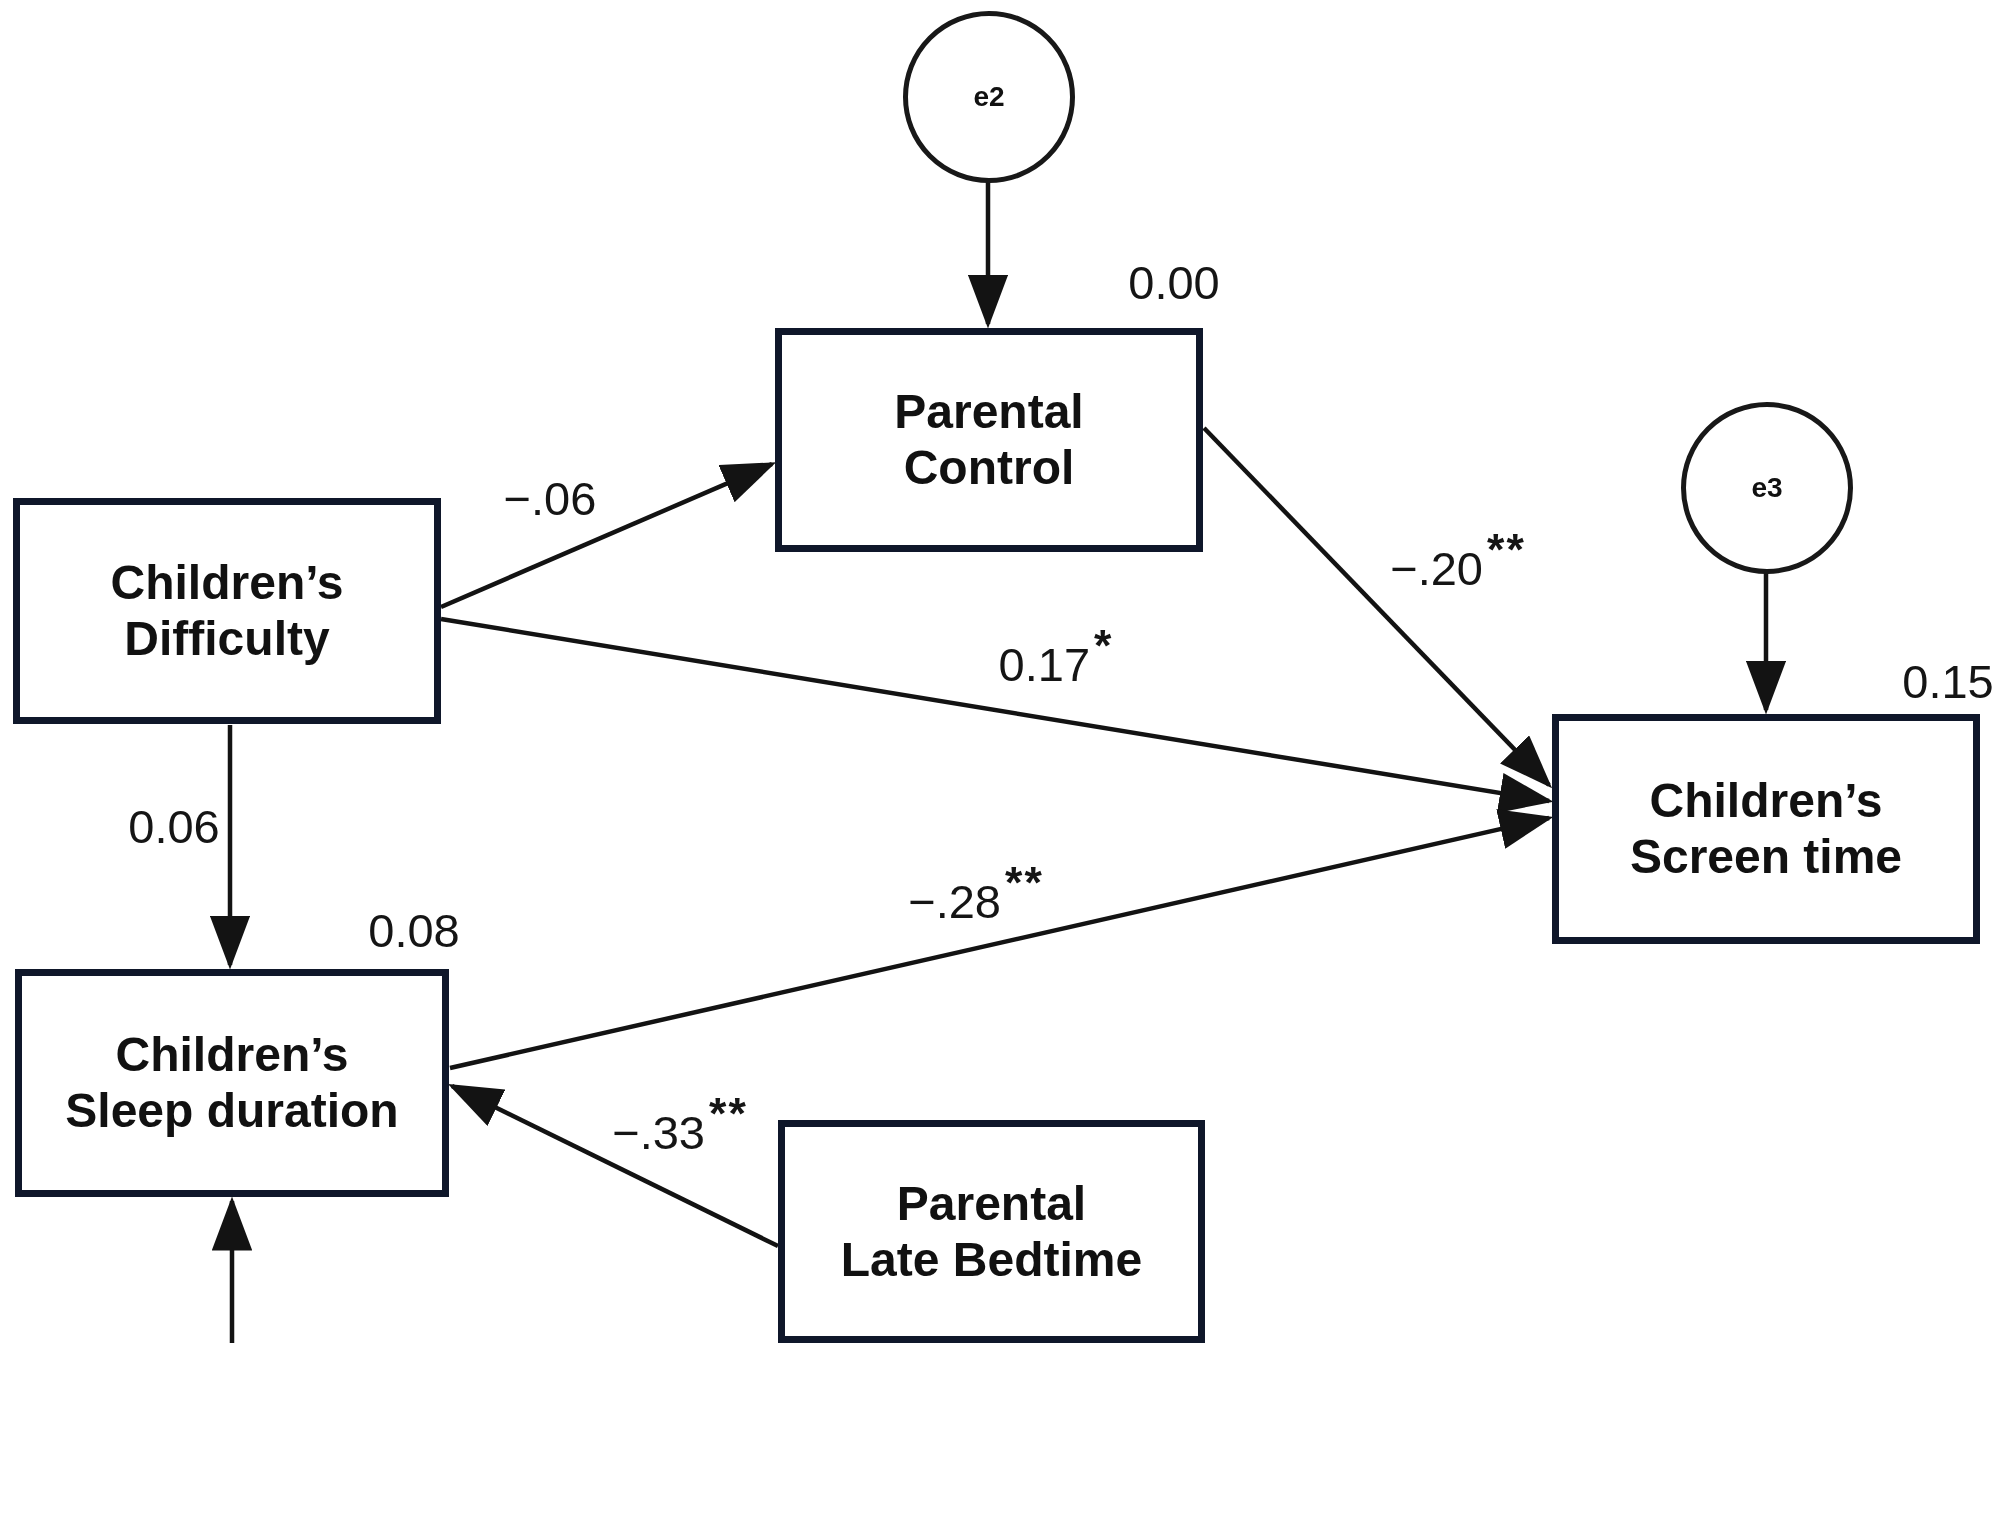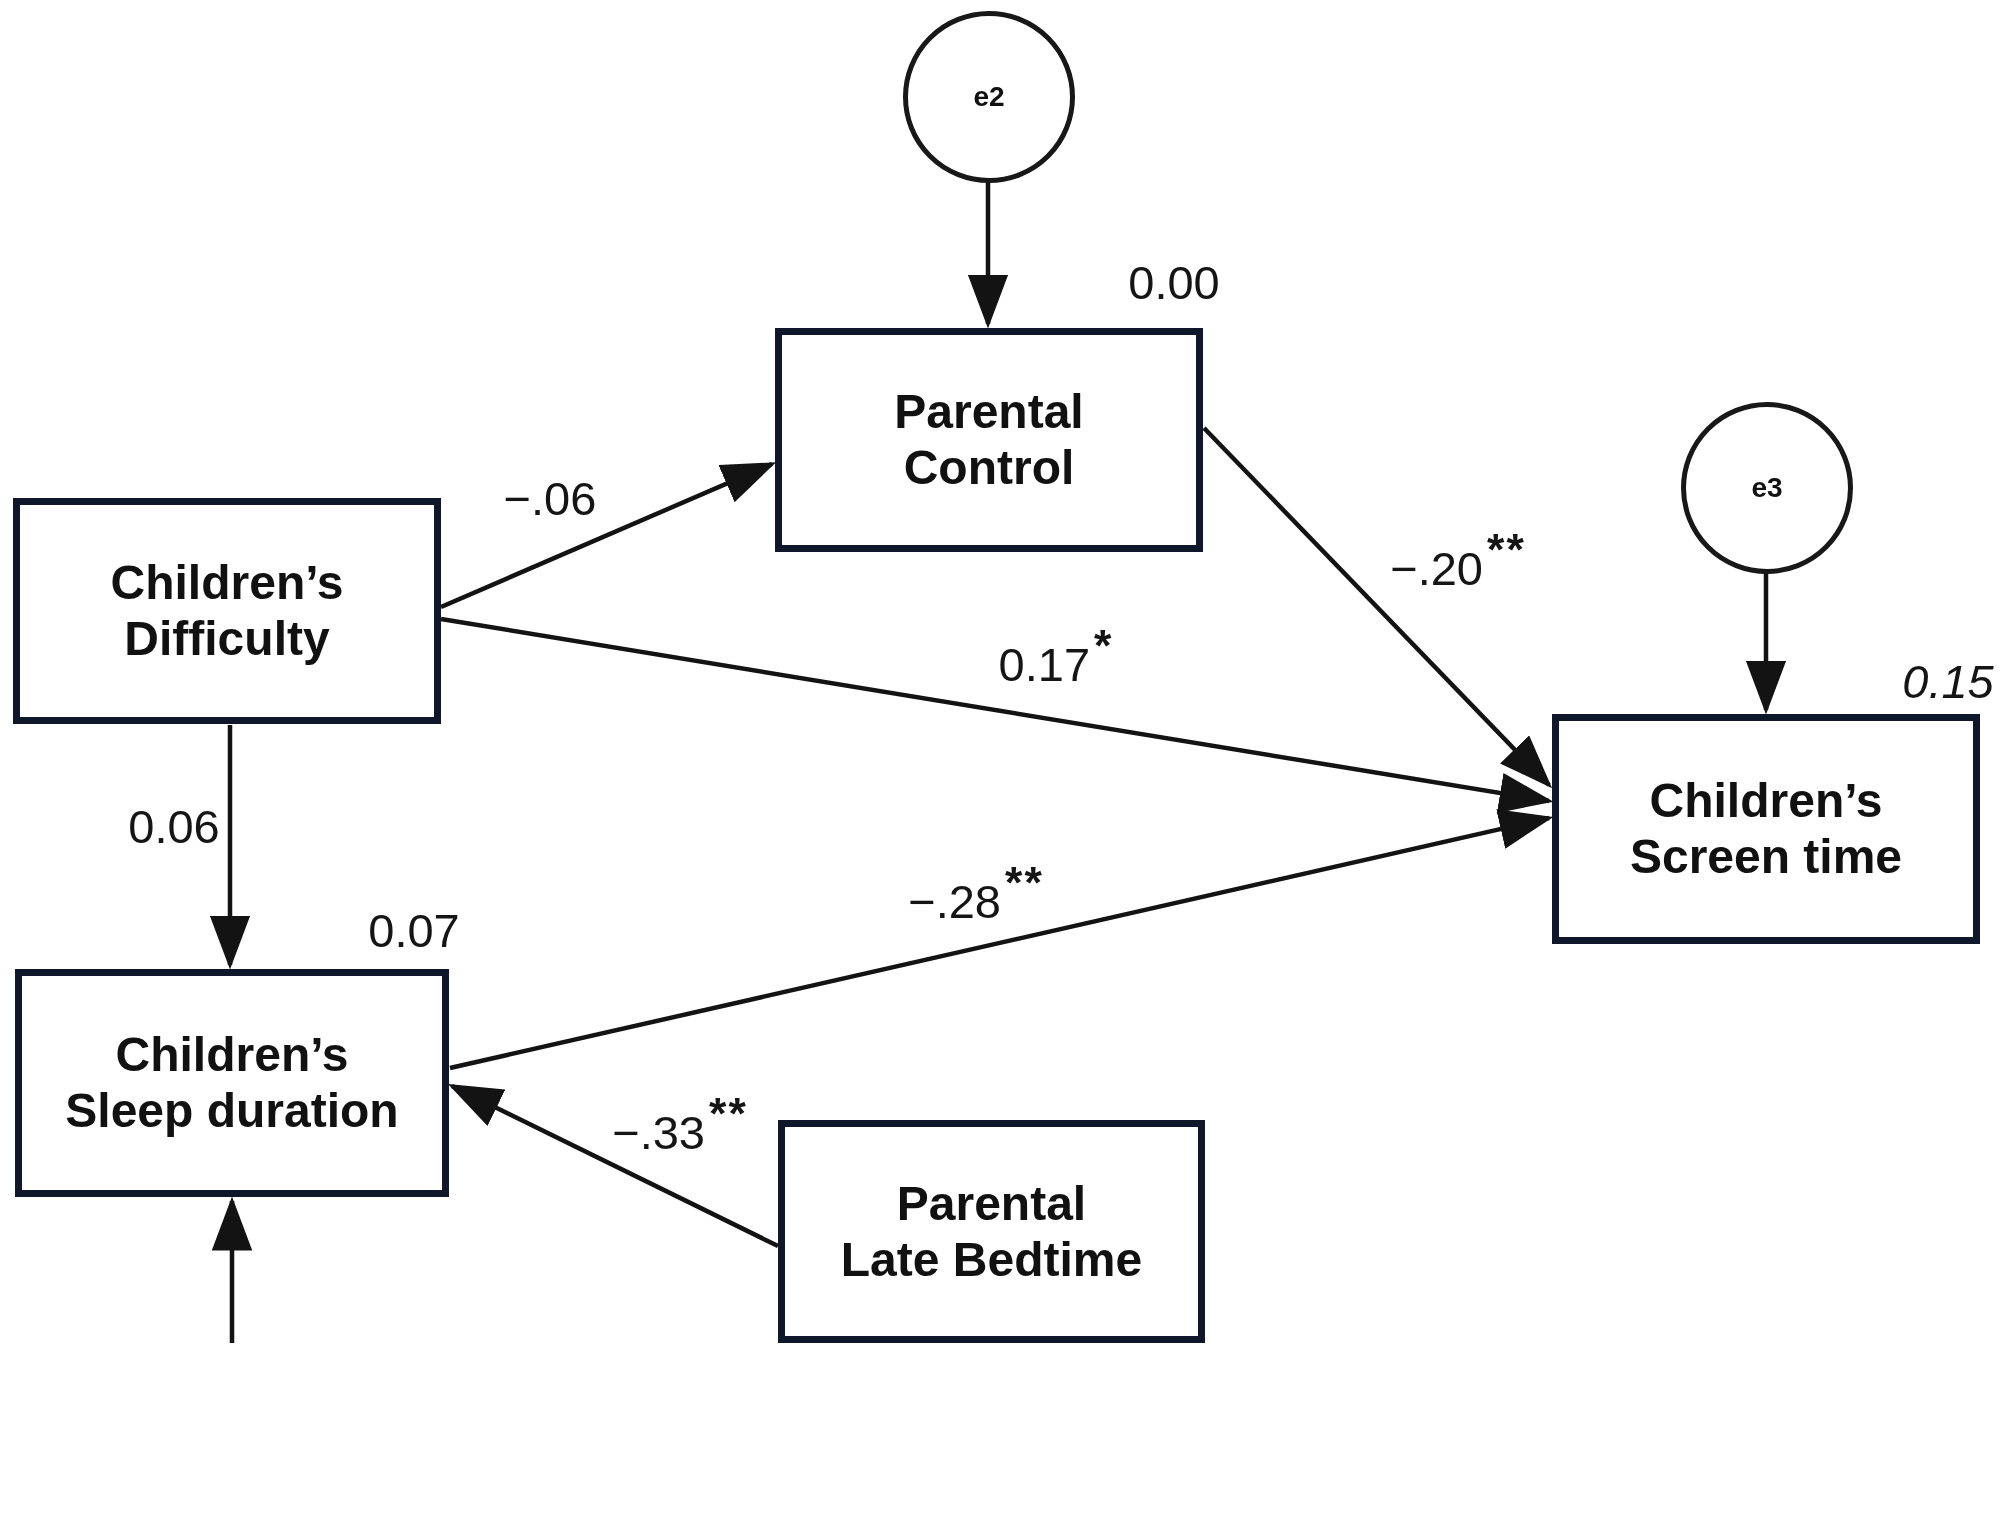--- a/index.html
+++ b/index.html
@@ -134,17 +134,17 @@
   <div class="coef" style="left:976px; top:901px;">
     <span>−.28</span><span class="sig">**</span>
   </div>
 
   <div class="coef" style="left:680px; top:1132px;">
     <span>−.33</span><span class="sig">**</span>
   </div>
 
   <div class="var" style="left:1174px; top:282px;">0.00</div>
 
-  <div class="var" style="left:1948px; top:681px;font-style:italic;">0.15</div>
+  <div class="var" style="left:1948px; top:681px;">0.15</div>
 
-  <div class="var" style="left:414px; top:930px;">0.07</div>
+  <div class="var" style="left:414px; top:930px;">0.08</div>
 
 </div>
 
 </body></html>

